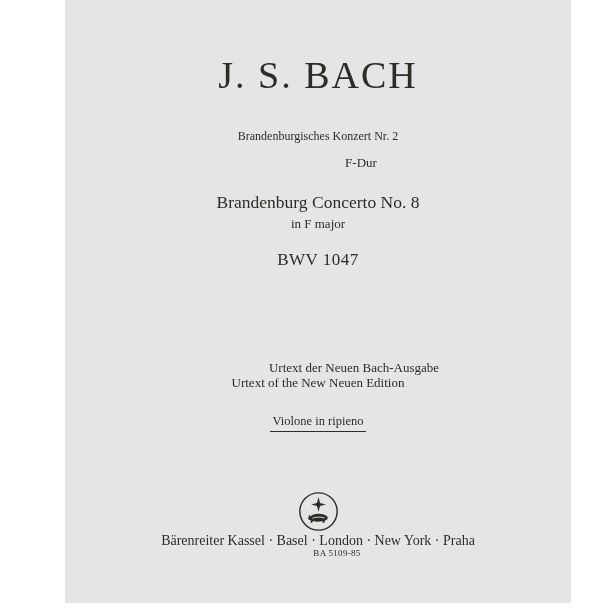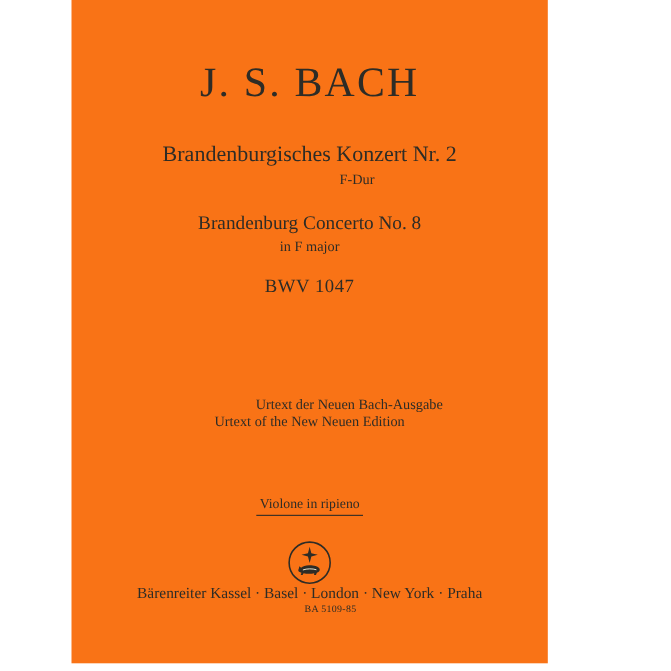--- a/index.html
+++ b/index.html
@@ -14,51 +14,50 @@
   .stage {
     position: relative;
     width: 610px;
     height: 610px;
     background: #ffffff;
   }
   .paper {
     position: absolute;
     left: 65px;
     top: 0;
-    width: 433px;
+    width: 506px;
     height: 603px;
-    background: #f97316;
+    background: #e5e5e5;
     color: #2E2C26;
   }
   .center-line {
     position: absolute;
     left: 0;
     width: 100%;
     text-align: center;
     white-space: nowrap;
   }
   .composer {
     top: 55px;
     font-size: 38px;
     letter-spacing: 2px;
     line-height: 1.1;
   }
-  .title-de   { top: 129px; font-size: 20px; }
+  .title-de   { top: 129px; font-size: 12px; }
   .key-de     { top: 155px; font-size: 13px; padding-left: 43px; }
   .title-en   { top: 192px; font-size: 17.5px; }
   .key-en     { top: 216px; font-size: 13px; }
   .catalog    { top: 250px; font-size: 17px; letter-spacing: 0.5px; }
   .urtext-de  { top: 360px; font-size: 13px; padding-left: 36px; }
   .urtext-en  { top: 375px; font-size: 13px; }
   .part-line  { top: 414px; font-size: 12.5px; }
   .part-line .underlined {
     display: inline-block;
     padding: 0 3px 2px 3px;
     border-bottom: 1px solid #2E2C26;
-    margin-top: 37px;
   }
   .logo-wrap {
     position: absolute;
     top: 491px;
     left: 0;
     width: 100%;
     text-align: center;
     line-height: 0;
   }
   .imprint    { top: 533px; font-size: 14px; }

